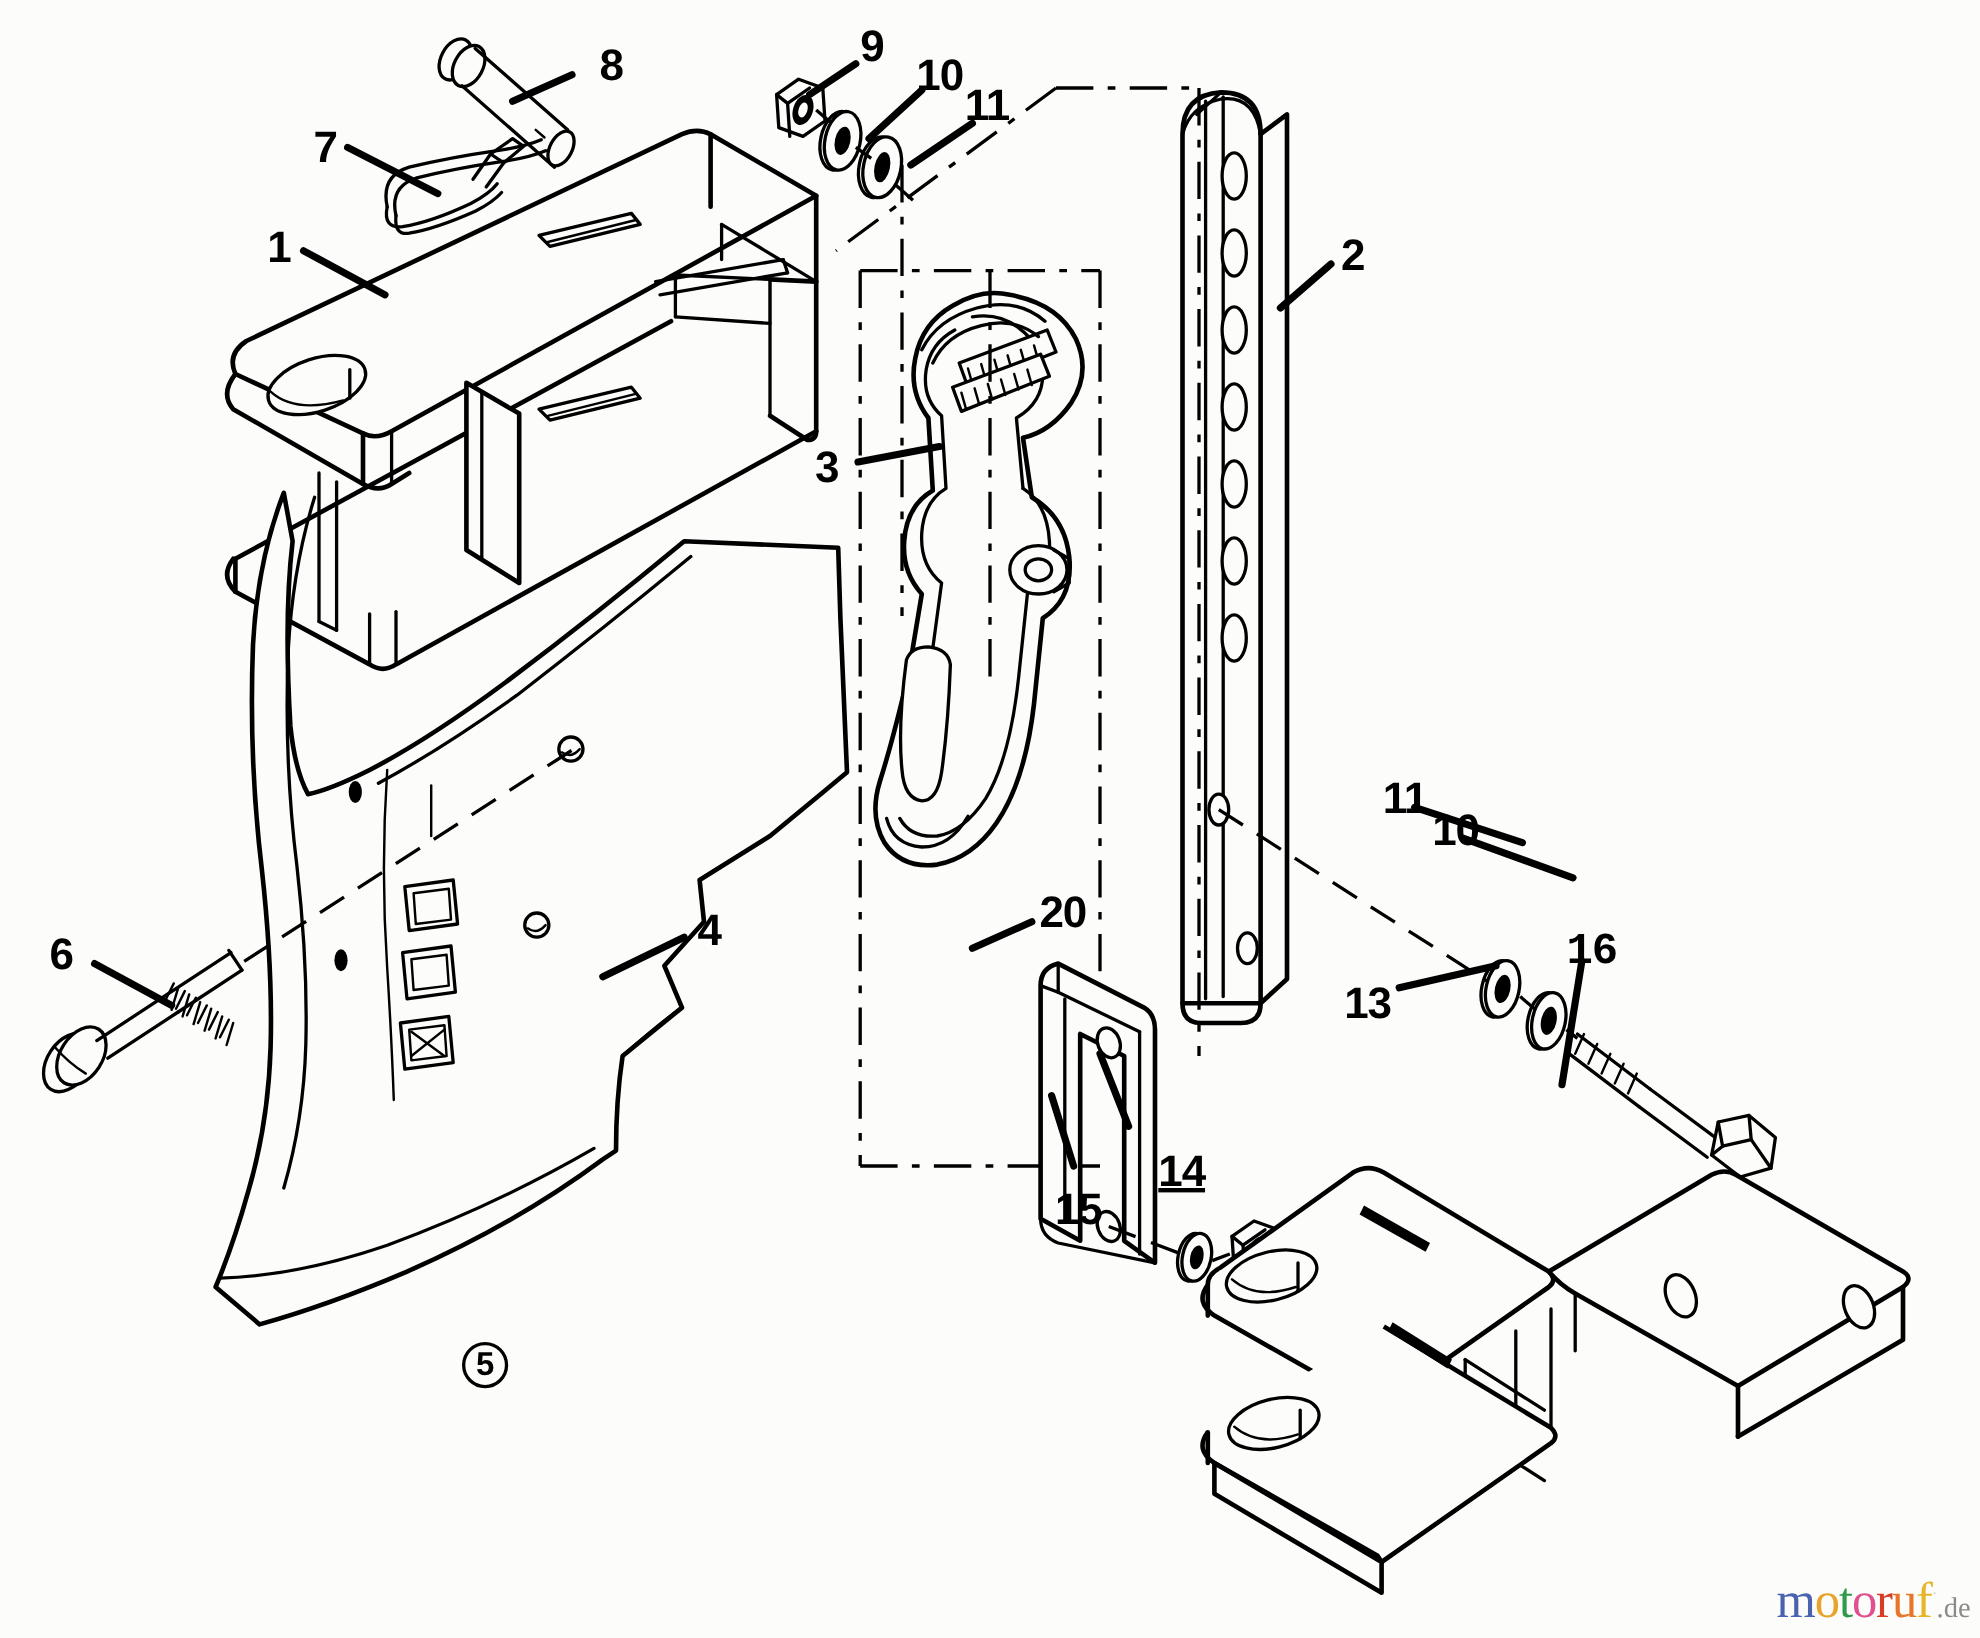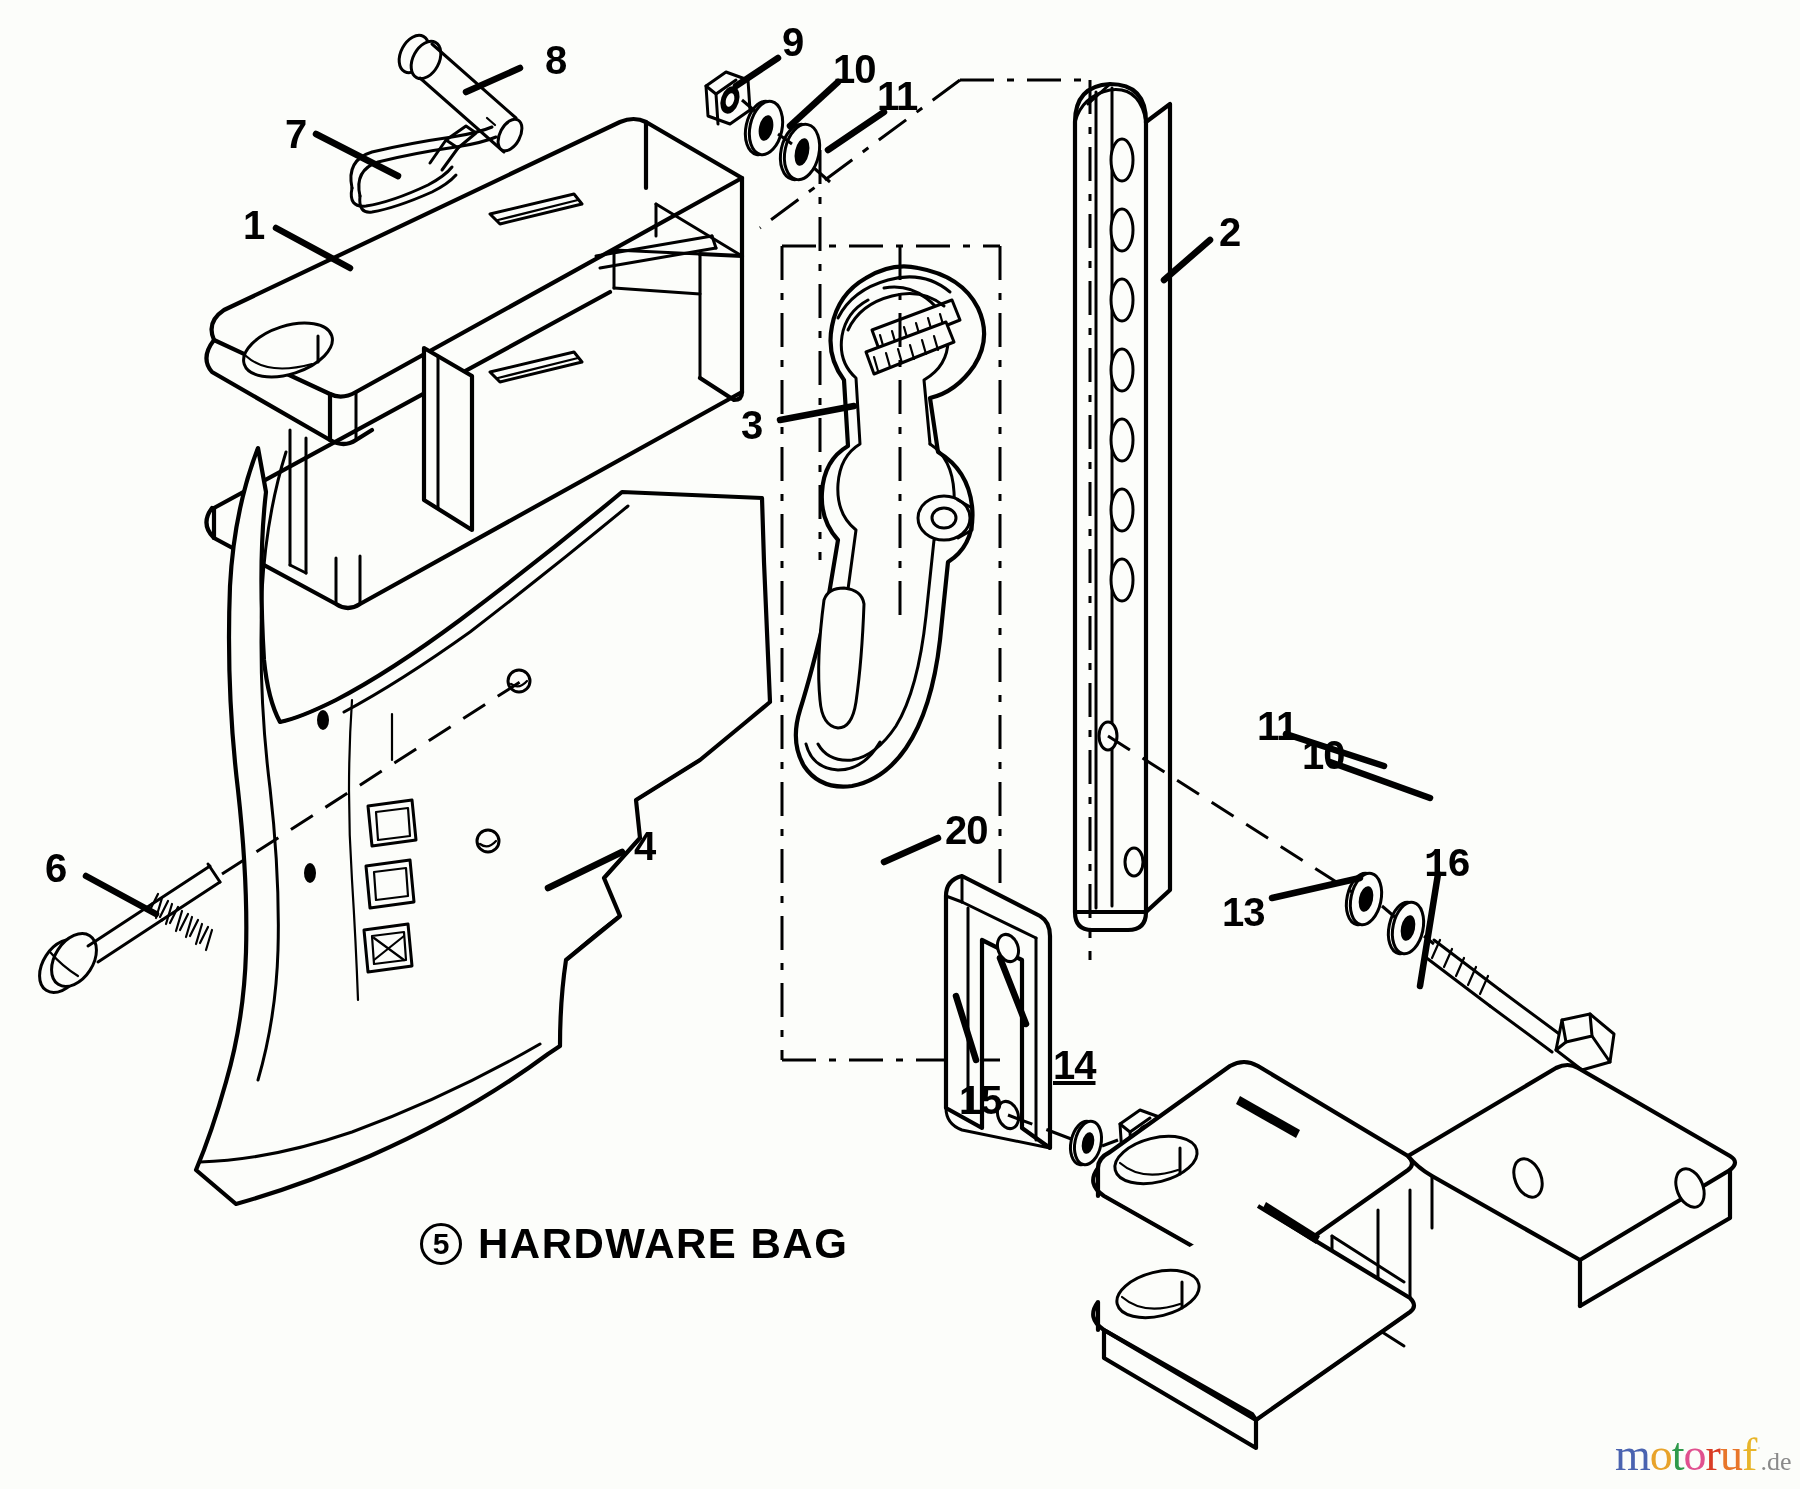--- a/index.html
+++ b/index.html
@@ -508,20 +508,19 @@
   <div class="callout" style="left:1257px; top:706px;">11</div>
   <div class="callout" style="left:1302px; top:735px;">10</div>
   <div class="callout" style="left:1222px; top:892px;">13</div>
   <div class="callout" style="left:945px;  top:810px;">20</div>
   <div class="callout" style="left:1053px; top:1045px;text-decoration:underline;">14</div>
   <div class="callout" style="left:959px;  top:1080px;">15</div>
   <div class="callout" style="left:1424px; top:846px;font-family:Liberation Mono, monospace;">16</div>
 
   <div id="hardware-bag">
     <div class="bubble">5</div>
-    <div class="caption">HARDWARE BAG</div>
   </div>
 
   <div id="watermark">
     <span id="wm-letters"><span style="color: rgb(74, 99, 176);">m</span><span style="color: rgb(232, 163, 42);">o</span><span style="color: rgb(46, 154, 74);">t</span><span style="color: rgb(224, 80, 143);">o</span><span style="color: rgb(217, 60, 36);">r</span><span style="color: rgb(232, 118, 42);">u</span><span style="color: rgb(232, 181, 42);">f</span></span><span class="dot-accent">·</span><span class="dotsuffix">.de</span>
   </div>
 
 </div>
 
 </body></html>

